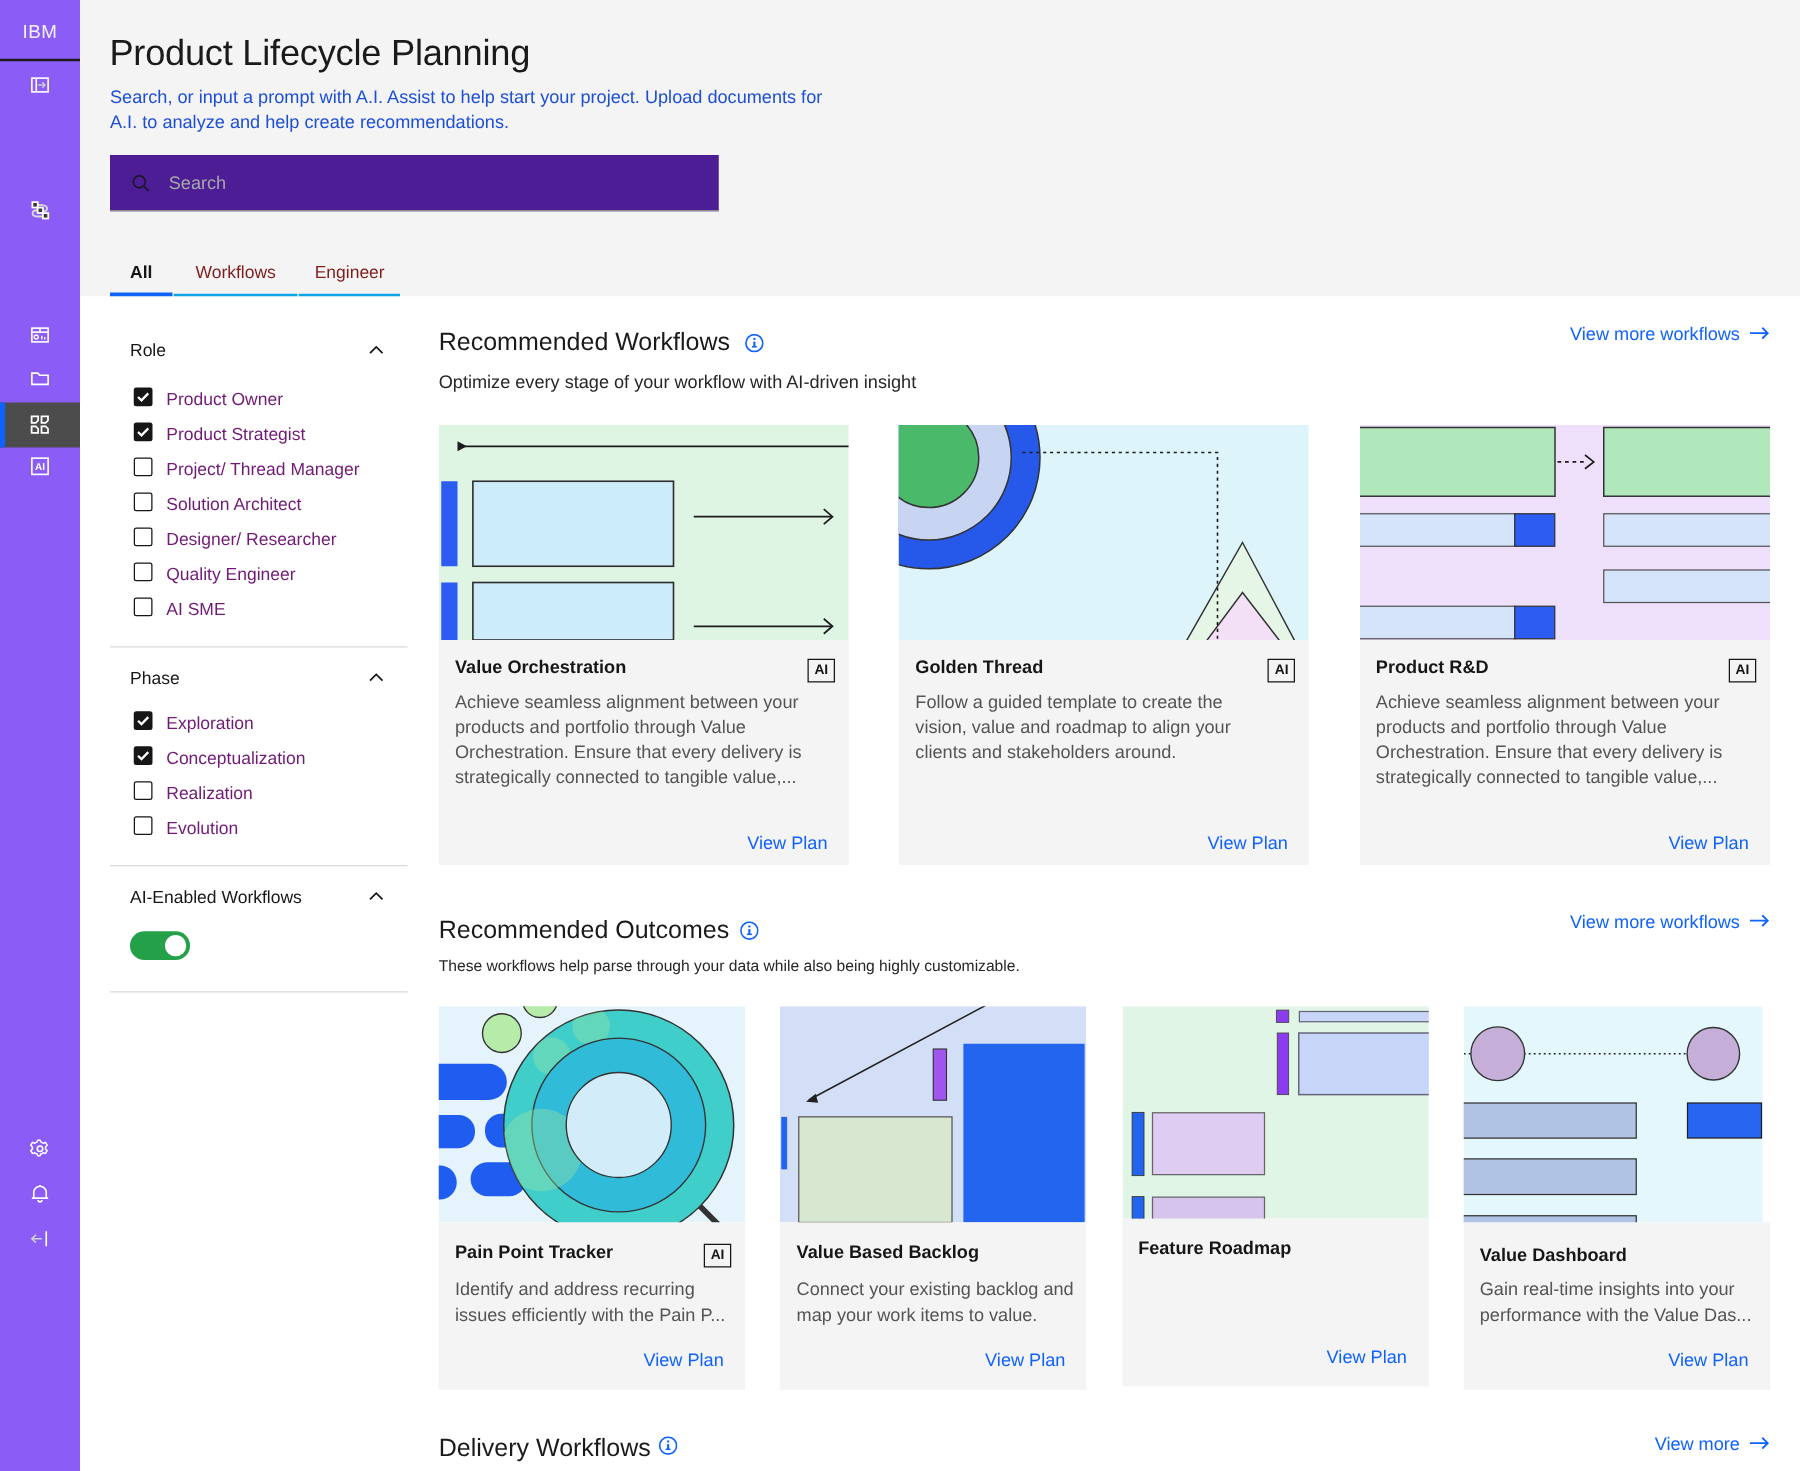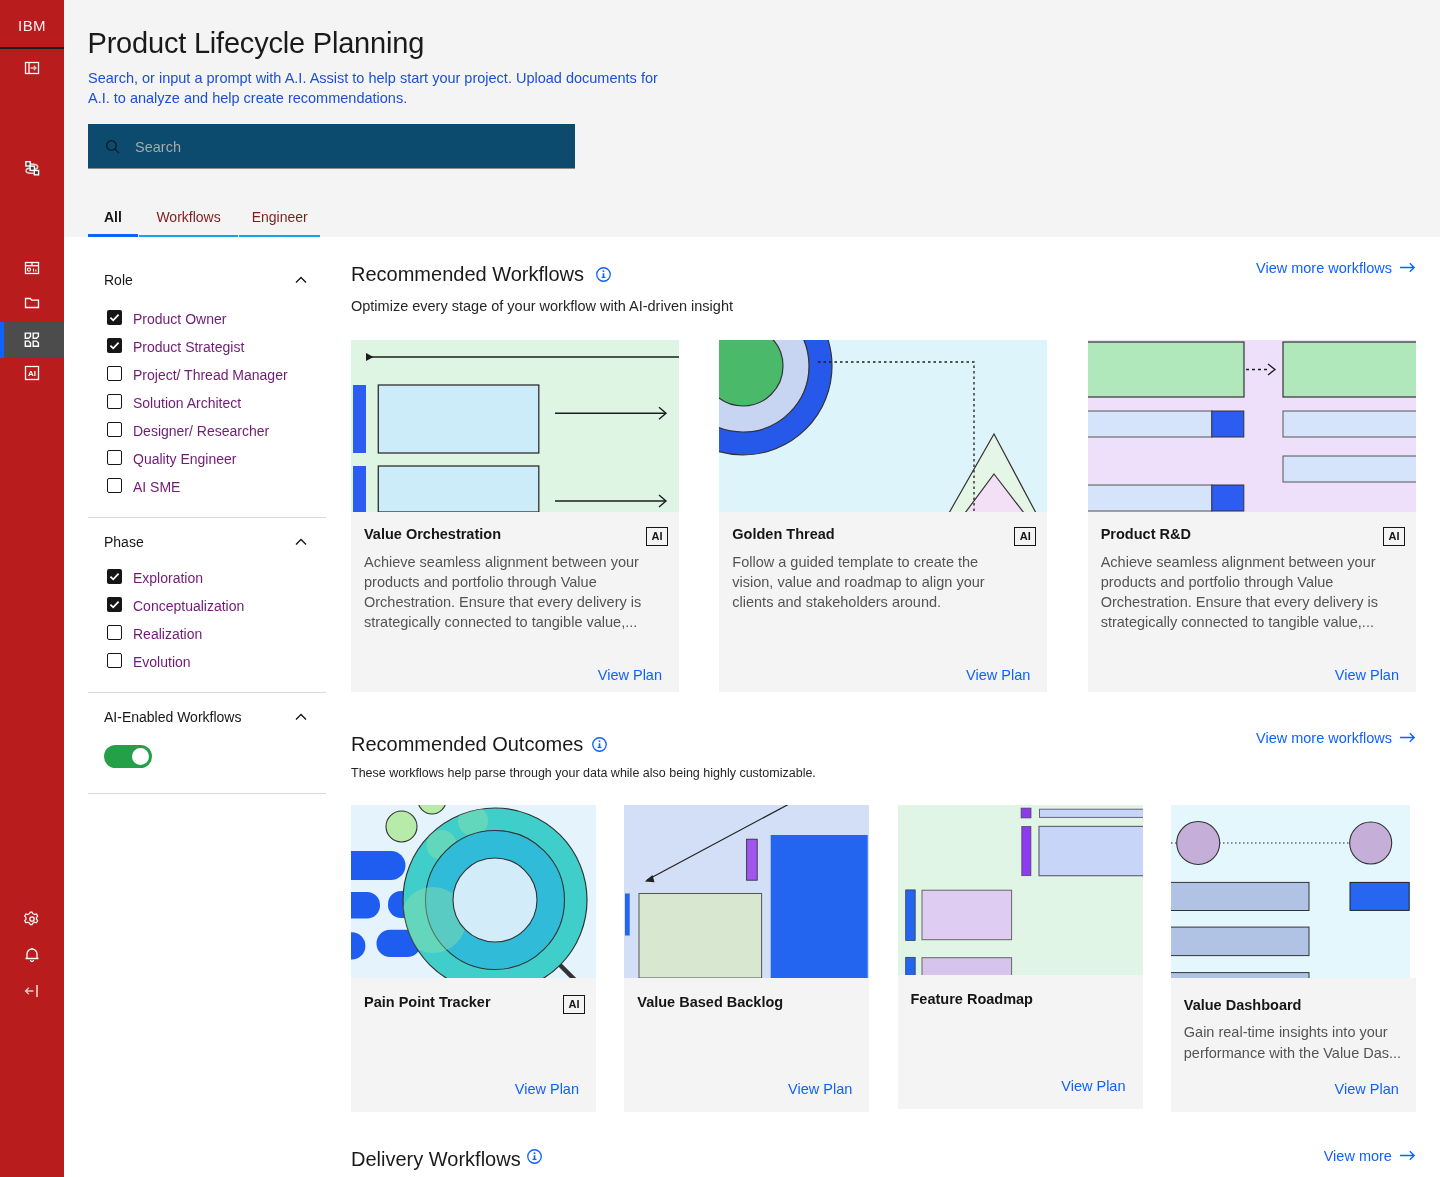--- a/index.html
+++ b/index.html
@@ -1,27 +1,27 @@
 <!DOCTYPE html>
 <html><head>
 <meta charset="utf-8">
 <style>
   * { margin:0; padding:0; box-sizing:border-box; }
   html,body { width:1440px; height:1177px; font-family:"Liberation Sans", sans-serif; background:#fff; }
   body { position:relative; overflow:hidden; }
   .abs { position:absolute; }
-  .sb { position:absolute; left:0; top:0; width:64px; height:1177px; background:#b91c1c; }
+  .sb { position:absolute; left:0; top:0; width:64px; height:1177px; background:#8b5cf6; }
   .sb-logo { position:absolute; left:0; top:17px; width:64px; text-align:center; color:#f2f2f2; font-size:15px; letter-spacing:0.4px; }
   .sb-div { position:absolute; left:0; top:47px; width:64px; height:2px; background:#1c1c1c; }
   .sb-ic { position:absolute; left:24px; width:16px; height:16px; }
   .sb-active { position:absolute; left:0; top:322px; width:64px; height:36px; background:#4c4c4c; border-left:4px solid #0f62fe; }
   .hdr { position:absolute; left:64px; top:0; width:1376px; height:237px; background:#f4f4f4; }
   h1 { position:absolute; left:87.5px; top:27px; font-size:29px; font-weight:400; color:#1a1a1a; letter-spacing:-0.2px; }
   .sub { position:absolute; left:88px; top:68px; font-size:14.5px; line-height:20px; color:#1d4ed8; }
-  .search { position:absolute; left:88px; top:124px; width:487px; height:45px; background:#0c4a6e; border-bottom:1px solid #8d8d8d; }
+  .search { position:absolute; left:88px; top:124px; width:487px; height:45px; background:#4c1d95; border-bottom:1px solid #8d8d8d; }
   .search svg { position:absolute; left:16px; top:14px; }
   .search span { position:absolute; left:47px; top:15px; font-size:14.5px; color:#a8a8a8; }
   .tabs { position:absolute; left:88px; top:197px; display:flex; }
   .tab { height:40px; font-size:14px; color:#7f1d1d; padding:12px 16px 0 16px; border-bottom:2px solid #0ea5e9; margin-right:1px; }
   .tab:nth-child(2) { padding:12px 17.5px 0; }
   .tab:nth-child(3) { padding:12px 12.5px 0; }
   .tab.on { color:#161616; font-weight:bold; border-bottom:3px solid #0f62fe; }
   .flt-lab { position:absolute; font-size:14px; color:#161616; }
   .flt-div { position:absolute; left:88px; width:238px; height:1px; background:#d9d9d9; }
   .chev { position:absolute; width:12px; height:8px; }
@@ -277,36 +277,38 @@
       <circle cx="122" cy="16" r="15"></circle>
       <circle cx="90.5" cy="40" r="15"></circle>
     </g>
     <circle cx="144" cy="95" r="69.5" fill="#30bcd8" stroke="#333" stroke-width="1.1"></circle>
     <circle cx="82" cy="115" r="33" clip-path="url(#mag)" fill="#9fe6a0" opacity="0.38"></circle>
     <circle cx="144" cy="95" r="42" fill="#d2ecf9" stroke="#333" stroke-width="1.1"></circle>
   </svg>
   <div class="bod" style="height:134px;">
     <div class="ct" style="top:15.5px;">Pain Point Tracker</div>
     <div class="ai" style="right:11px; top:16.5px;">AI</div>
+    <div class="cd" style="top:43.5px; line-height:21px; white-space:nowrap;">Identify and address recurring<br>issues efficiently with the Pain P...</div>
     <div class="vp" style="bottom:15px;">View Plan</div>
   </div>
 </div>
 
 <div class="card" style="left:624.3px; top:805px; width:245px; height:307px;">
   <svg width="245" height="173" viewBox="0 0 245 173">
     <rect width="245" height="173" fill="#d3def7"></rect>
     <line x1="167" y1="-2" x2="23" y2="75" stroke="#222" stroke-width="1.2"></line>
     <path d="M28.5 70 L20.8 76.4 L30.5 77.2 Z" fill="#222"></path>
     <rect x="122.6" y="34.2" width="10.6" height="41" fill="#a055f0" stroke="#333" stroke-width="0.9"></rect>
     <rect x="146.7" y="30" width="97" height="143" fill="#2465f0"></rect>
     <rect x="15" y="88.5" width="122.6" height="84.5" fill="#d8e8d0" stroke="#555" stroke-width="1"></rect>
     <rect x="1" y="88.5" width="4.7" height="42" fill="#2465f0"></rect>
   </svg>
   <div class="bod" style="height:134px;">
     <div class="ct" style="top:15.5px;">Value Based Backlog</div>
+    <div class="cd" style="top:43.5px; line-height:21px; white-space:nowrap;">Connect your existing backlog and<br>map your work items to value.</div>
     <div class="vp" style="bottom:15px;">View Plan</div>
   </div>
 </div>
 
 <div class="card" style="left:897.5px; top:805px; width:245px; height:304px;">
   <svg width="245" height="170" viewBox="0 0 245 170">
     <rect width="245" height="170" fill="#e1f5e7"></rect>
     <rect x="123.1" y="3.1" width="9.9" height="9.8" fill="#8c3bee" stroke="#444" stroke-width="0.7"></rect>
     <rect x="141.5" y="4.2" width="105" height="8.2" fill="#c6d5f8" stroke="#667" stroke-width="1"></rect>
     <rect x="123.8" y="21.4" width="9.1" height="49.3" fill="#8c3bee" stroke="#444" stroke-width="0.7"></rect>

